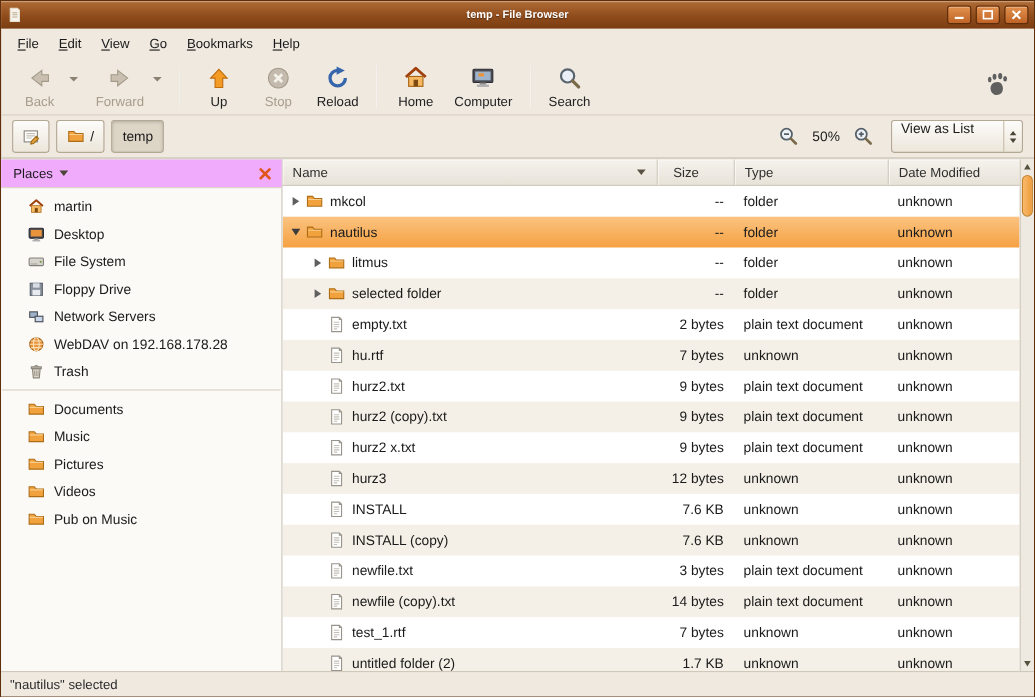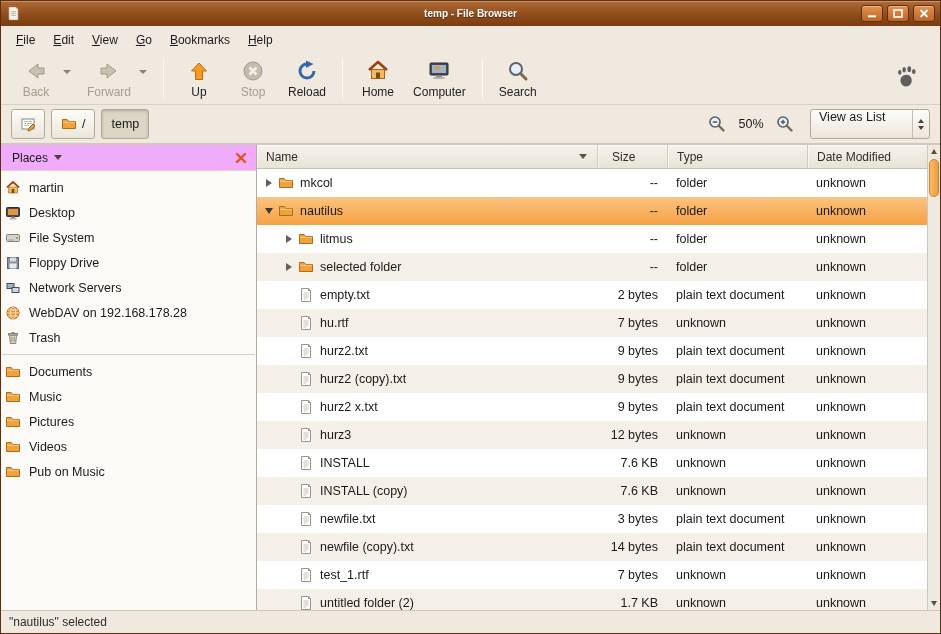--- a/index.html
+++ b/index.html
@@ -49,21 +49,21 @@
   .combo-arrows i.dn { border-top:4px solid #4a4436; }
 
   
   .content { flex:1; display:flex; min-height:0; border-top:1px solid #cfc8bb; }
   .sidebar { width:256px; flex:0 0 256px; background:#fbfaf7; border-right:1px solid #b5ab9a; display:flex; flex-direction:column; }
   .sidebar-header { height:26px; flex:0 0 26px; display:flex; align-items:center; padding:0 7px; background:#f0abfc; border-bottom:1px solid #ddd5c7; }
   .sb-title-btn { display:flex; align-items:center; gap:6px; padding:2px 4px; }
   .caret-down { width:0; height:0; border-left:4px solid transparent; border-right:4px solid transparent; border-top:5px solid #4a4436; }
   .sb-close { margin-left:auto; width:16px; height:16px; display:flex; align-items:center; justify-content:center; }
   .place-list { flex:1; padding-top:4px; }
-  .place-item { height:25px; display:flex; align-items:center; gap:8px; padding:0 4px; font-size:12.5px;text-align:right; }
+  .place-item { height:25px; display:flex; align-items:center; gap:8px; padding:0 24px; font-size:12.5px;text-align:right; }
   .p-icon { width:16px; height:16px; flex:0 0 16px; }
   .sb-sep { height:1px; background:#d8d0c2; margin:4px 1px; }
 
   
   .list-pane { flex:1; display:flex; min-width:0; background:#fff; }
   .cols { flex:1; display:flex; flex-direction:column; min-width:0; }
   .header-row { height:24px; flex:0 0 24px; display:flex; background:linear-gradient(to bottom,#f5f2ed,#e8e3d8); border-bottom:1px solid #c6bfb1; }
   .hcell { display:flex; align-items:center; padding:0 9px; border-right:1px solid #d2cbbd; color:#2e2e2e; position:relative; box-shadow:inset 1px 1px 0 rgba(255,255,255,.6); }
   .hcell.name { width:341px; flex:0 0 341px; }
   .hcell.size { width:70px; flex:0 0 70px; padding-left:14px; }

